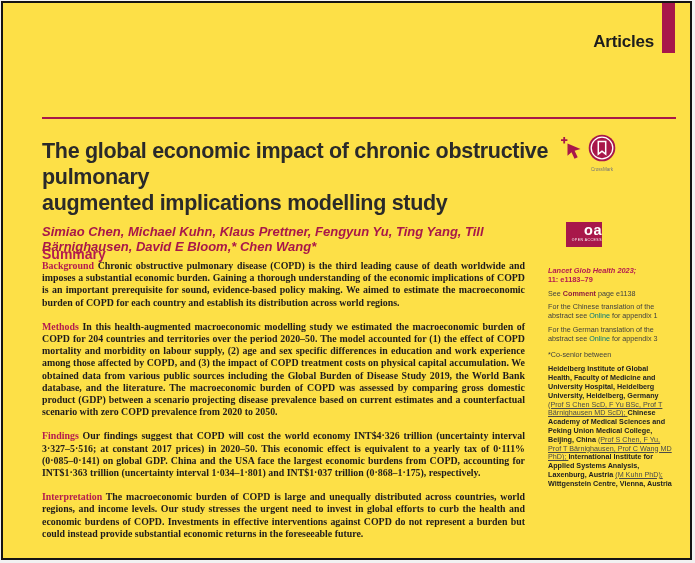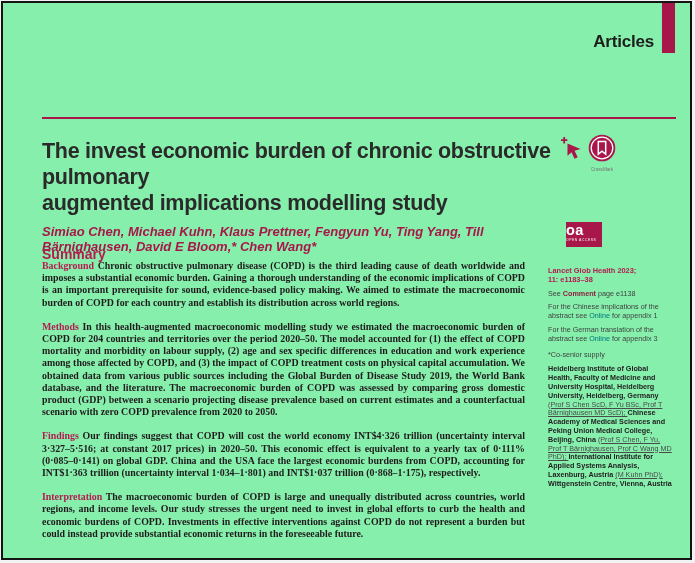--- a/index.html
+++ b/index.html
@@ -1,68 +1,68 @@
 <!DOCTYPE html>
 <html><head>
 <meta charset="utf-8">
 <style>
   html,body{margin:0;padding:0;}
   body{width:695px;height:563px;position:relative;background:#f2f2f2;
        font-family:"Liberation Sans",sans-serif;}
   .page{position:absolute;left:1px;top:1px;width:687px;height:555px;
-        border:2px solid #141414;background:#86efac;overflow:hidden;}
+        border:2px solid #141414;background:#fde047;overflow:hidden;}
   
   .articles-bar{position:absolute;left:659px;top:0;width:13px;height:50px;background:#a8174a;}
   .articles-label{position:absolute;top:29px;left:0;width:651px;text-align:right;
         font-size:17px;font-weight:bold;color:#1d1d1d;letter-spacing:-0.2px;}
   .top-rule{position:absolute;left:39px;top:114px;width:634px;height:2px;background:#a8174a;}
   
   .title{position:absolute;left:39px;top:135px;width:545px;
         font-size:21.5px;line-height:26px;font-weight:bold;color:#2a2a2a;letter-spacing:-0.3px;}
   .authors{position:absolute;left:39px;top:221px;width:520px;
         font-size:13px;font-style:italic;font-weight:600;color:#a8174a;}
   
   .cursor-icon{position:absolute;left:556px;top:132px;}
   .crossmark{position:absolute;left:582px;top:131px;width:34px;text-align:center;}
   .crossmark-label{font-size:4.6px;color:#777;margin-top:1px;}
   .oa-badge{position:absolute;left:563px;top:219px;width:36px;height:25px;background:#a8174a;
-        color:#fff;text-align:left;cursor:default;}
+        color:#fff;text-align:right;cursor:default;}
   .oa-abbr{font-size:14.5px;font-weight:bold;line-height:16px;letter-spacing:0.5px;}
   .oa-label{font-size:3.4px;letter-spacing:0.55px;line-height:4px;}
   
   .summary-head{position:absolute;left:39px;top:243px;font-size:14px;font-weight:bold;color:#b41b50;}
   .summary-body{position:absolute;left:39px;top:257px;width:495px;
         font-family:"Liberation Serif",serif;font-size:9.9px;line-height:12.2px;
         font-weight:bold;color:#1f1b1c;text-align:justify;}
   .summary-body p{margin:0 12px 12px 0;}
   .lead{color:#b41b50;}
   
   .sidebar{position:absolute;left:545px;top:264px;width:125px;
         font-size:7.2px;line-height:8.8px;color:#3f3f3f;}
   .cite{color:#b41b50;font-weight:bold;font-size:7.4px;margin-bottom:5px;}
-  .cite .ital{}
+  .cite .ital{font-style:italic;}
   .see-line{margin-bottom:5px;}
   .red-link{color:#8f1c3e;font-weight:bold;cursor:pointer;}
   .teal-link{color:#00767b;cursor:pointer;}
   .note{margin-bottom:5px;}
   .co-senior{margin:7px 0 6px 0;}
   .affil .b{font-weight:bold;color:#222;}
   .affil .p{color:#4a4a4a;text-decoration:underline;}
 </style>
 </head>
 <body>
 
 <div class="page">
 
   <div class="articles-bar"></div>
   <div class="articles-label">Articles</div>
   <div class="top-rule"></div>
 
   <div class="title">
-    <div>The invest economic burden of chronic obstructive pulmonary</div>
+    <div>The global economic impact of chronic obstructive pulmonary</div>
     <div>augmented implications modelling study</div>
   </div>
 
   <div class="cursor-icon">
     <svg width="25" height="28" viewBox="0 0 25 28">
       <path d="M2 5.2 h6.4 M5.2 2 v6.4" stroke="#a8174a" stroke-width="1.8" fill="none"></path>
       <path d="M8.5 8.5 L21.5 14 L15.6 15.8 L18.7 22.2 L15.5 23.7 L12.5 17.2 L8.5 20.8 Z" fill="#a8174a"></path>
     </svg>
   </div>
 
@@ -87,30 +87,30 @@
   <div class="summary-body">
     <p><span class="lead">Background</span> <span>Chronic obstructive pulmonary disease (COPD) is the third leading cause of death worldwide and imposes a substantial economic burden. Gaining a thorough understanding of the economic implications of COPD is an important prerequisite for sound, evidence-based policy making. We aimed to estimate the macroeconomic burden of COPD for each country and establish its distribution across world regions.</span></p>
     <p><span class="lead">Methods</span> <span>In this health-augmented macroeconomic modelling study we estimated the macroeconomic burden of COPD for 204 countries and territories over the period 2020–50. The model accounted for (1) the effect of COPD mortality and morbidity on labour supply, (2) age and sex specific differences in education and work experience among those affected by COPD, and (3) the impact of COPD treatment costs on physical capital accumulation. We obtained data from various public sources including the Global Burden of Disease Study 2019, the World Bank database, and the literature. The macroeconomic burden of COPD was assessed by comparing gross domestic product (GDP) between a scenario projecting disease prevalence based on current estimates and a counterfactual scenario with zero COPD prevalence from 2020 to 2050.</span></p>
     <p><span class="lead">Findings</span> <span>Our findings suggest that COPD will cost the world economy INT$4·326 trillion (uncertainty interval 3·327–5·516; at constant 2017 prices) in 2020–50. This economic effect is equivalent to a yearly tax of 0·111% (0·085–0·141) on global GDP. China and the USA face the largest economic burdens from COPD, accounting for INT$1·363 trillion (uncertainty interval 1·034–1·801) and INT$1·037 trillion (0·868–1·175), respectively.</span></p>
     <p><span class="lead">Interpretation</span> <span>The macroeconomic burden of COPD is large and unequally distributed across countries, world regions, and income levels. Our study stresses the urgent need to invest in global efforts to curb the health and economic burdens of COPD. Investments in effective interventions against COPD do not represent a burden but could instead provide substantial economic returns in the foreseeable future.</span></p>
   </div>
 
   <div class="sidebar">
     <div class="cite">
       <span class="ital">Lancet Glob Health 2023;</span><br>
-      <span>11: e1183–38</span>
+      <span>11: e1183–79</span>
     </div>
     <div class="see-line">
       <span>See </span><span class="red-link">Comment</span><span> page e1138</span>
     </div>
     <div class="note">
-      <span>For the Chinese implications of the abstract see </span><span class="teal-link">Online</span><span> for appendix 1</span>
+      <span>For the Chinese translation of the abstract see </span><span class="teal-link">Online</span><span> for appendix 1</span>
     </div>
     <div class="note">
       <span>For the German translation of the abstract see </span><span class="teal-link">Online</span><span> for appendix 3</span>
     </div>
-    <div class="co-senior">*Co-senior supply</div>
+    <div class="co-senior">*Co-senior between</div>
     <div class="affil">
       <span class="b">Heidelberg Institute of Global Health, Faculty of Medicine and University Hospital, Heidelberg University, Heidelberg, Germany </span><span class="p">(Prof S Chen ScD, F Yu BSc, Prof T Bärnighausen MD ScD); </span><span class="b">Chinese Academy of Medical Sciences and Peking Union Medical College, Beijing, China </span><span class="p">(Prof S Chen, F Yu, Prof T Bärnighausen, Prof C Wang MD PhD); </span><span class="b">International Institute for Applied Systems Analysis, Laxenburg, Austria </span><span class="p">(M Kuhn PhD); </span><span class="b">Wittgenstein Centre, Vienna, Austria</span>
     </div>
   </div>
 
 </div>
 
 </body></html>

